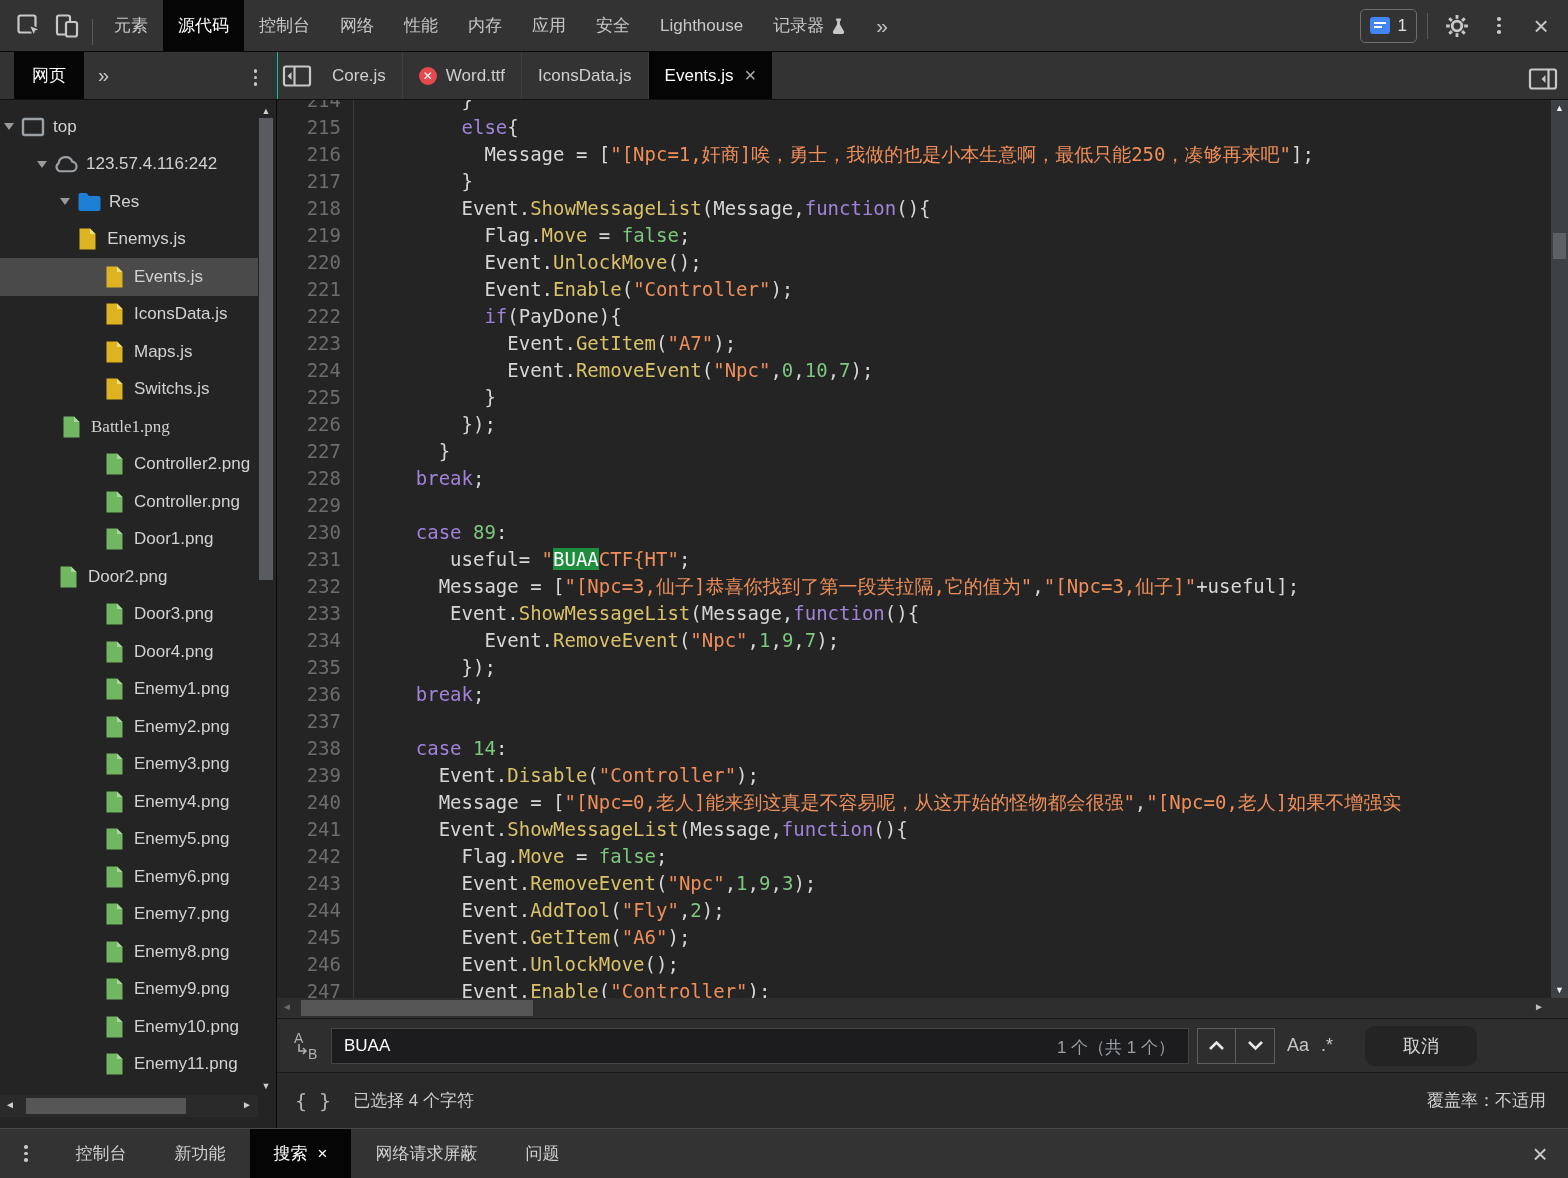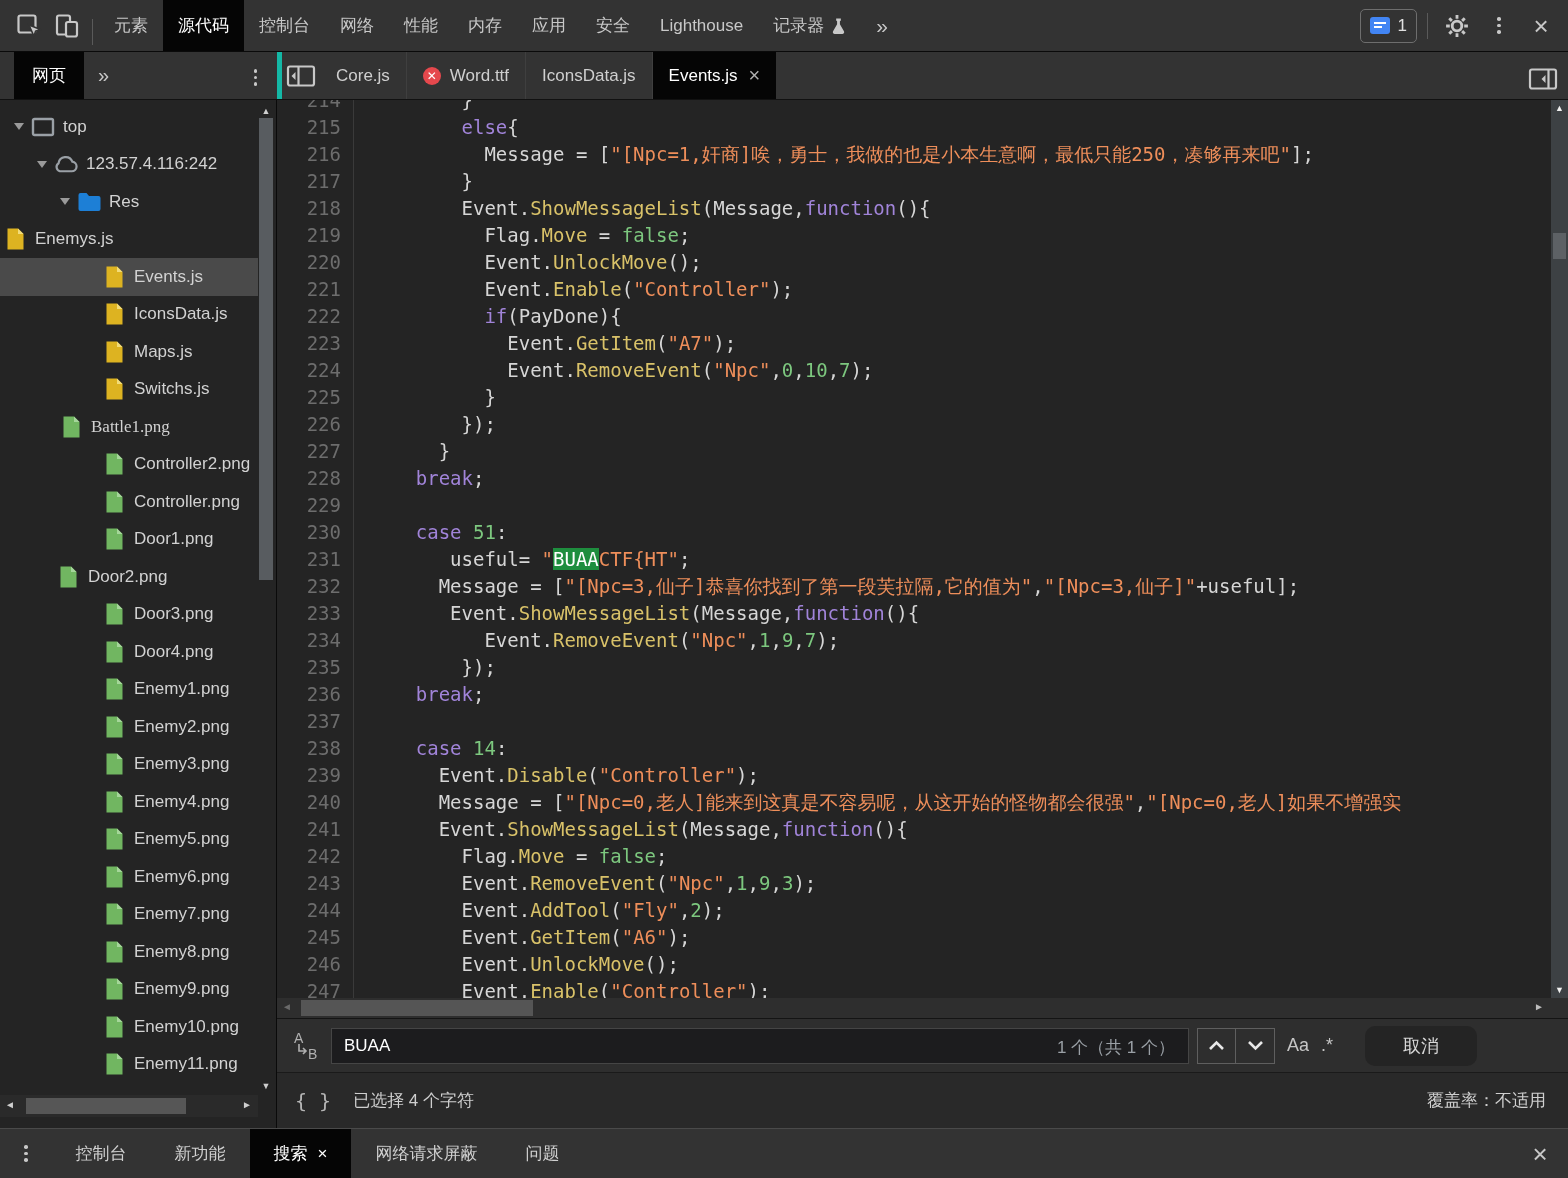--- a/index.html
+++ b/index.html
@@ -28,21 +28,21 @@
   .dots-v{display:flex;flex-direction:column;gap:3px;align-items:center;}
   .dots-v i{width:3.5px;height:3.5px;border-radius:50%;background:#c8c8c8;}
   .close-x{font-size:26px;color:#c8c8c8;line-height:1;}
   
   .second-row{position:absolute;left:0;top:52px;width:1568px;height:48px;background:#333333;
     border-bottom:1px solid #111;display:flex;}
   .sidebar-header{width:277px;flex:0 0 277px;display:flex;align-items:stretch;position:relative;}
   .pane-tab{display:flex;align-items:center;padding:0 18px;background:#050505;color:#fff;margin-left:14px;}
   .chev-more{display:flex;align-items:center;color:#c8c8c8;font-size:20px;padding:0 14px;}
   .sidebar-header .dots-v{position:absolute;right:20px;top:17px;}
-  .tabstrip{flex:1;display:flex;align-items:stretch;border-left:5px solid #14b8a6;position:relative;}
+  .tabstrip{flex:1;display:flex;align-items:stretch;border-left:1px solid #14b8a6;position:relative;}
   .file-tab{display:flex;align-items:center;gap:9px;padding:0 16px;color:#cfcfcf;border-right:1px solid #3f3f3f;white-space:nowrap;}
   .file-tab.active{background:#050505;color:#fff;border-right:none;}
   .file-tab .tab-x{color:#b0b0b0;font-size:20px;margin-left:2px;}
   .err-badge{width:18px;height:18px;border-radius:50%;background:var(--error-red);color:#fff;
     display:flex;align-items:center;justify-content:center;font-size:12px;font-weight:bold;}
   .strip-end{position:absolute;right:6px;top:9px;}
   
   .body-row{position:absolute;left:0;top:100px;width:1568px;height:1028px;display:flex;}
   .sidebar{width:277px;flex:0 0 277px;position:relative;background:#242424;border-right:1px solid #0a0a0a;overflow:hidden;}
   .tree{position:absolute;left:0;top:8px;width:258px;height:987px;overflow:hidden;}
@@ -231,21 +231,21 @@
           <path d="M17.5 9 L13.5 13 L17.5 17 Z" fill="#c8c8c8"></path>
         </svg>
       </div>
     </div>
   </div>
 
   <div class="body-row">
 
     <div class="sidebar">
       <div class="tree" id="tree">
-          <div class="tree-row" style="padding-left: 10px;">
+          <div class="tree-row" style="">
             <span class="tw">
               <i class="tri-down"></i>
             </span>
             <span class="tree-ic">
               <svg width="24" height="20" viewBox="0 0 24 20">
                 <rect x="2" y="2" width="20" height="16" rx="1.5" fill="none" stroke="#9aa0a6" stroke-width="2.4"></rect>
               </svg>
             </span>
             <span>top</span>
           </div>
@@ -264,21 +264,21 @@
             <span class="tw">
               <i class="tri-down"></i>
             </span>
             <span class="tree-ic">
               <svg width="25" height="20" viewBox="0 0 25 20">
                 <path d="M1.5 3a2 2 0 0 1 2-2h6l2.5 3h9.5a2 2 0 0 1 2 2v11a2 2 0 0 1-2 2h-18a2 2 0 0 1-2-2z" fill="#1d7fd6"></path>
               </svg>
             </span>
             <span>Res</span>
           </div>
-          <div class="tree-row" style="">
+          <div class="tree-row" style=" justify-content: center;">
             <span class="tree-ic">
               <svg width="19" height="24" viewBox="0 0 19 24">
                 <path d="M1.5 1.5h10.5l5.5 5.5v15.5H1.5z" fill="#ddb321"></path>
                 <path d="M12 1.5l5.5 5.5H12z" fill="#f2dc7a"></path>
               </svg>
             </span>
             <span>Enemys.js</span>
           </div>
           <div class="tree-row selected" style="padding-left: 99px;">
             <span class="tree-ic">
@@ -503,21 +503,21 @@
             <div class="code-line"><span class="gutter">220</span><span class="line-content"><span class="tk-p">          Event.</span><span class="tk-f">UnlockMove</span><span class="tk-p">();</span></span></div>
             <div class="code-line"><span class="gutter">221</span><span class="line-content"><span class="tk-p">          Event.</span><span class="tk-f">Enable</span><span class="tk-p">(</span><span class="tk-s">"Controller"</span><span class="tk-p">);</span></span></div>
             <div class="code-line"><span class="gutter">222</span><span class="line-content"><span class="tk-p">          </span><span class="tk-k">if</span><span class="tk-p">(PayDone){</span></span></div>
             <div class="code-line"><span class="gutter">223</span><span class="line-content"><span class="tk-p">            Event.</span><span class="tk-f">GetItem</span><span class="tk-p">(</span><span class="tk-s">"A7"</span><span class="tk-p">);</span></span></div>
             <div class="code-line"><span class="gutter">224</span><span class="line-content"><span class="tk-p">            Event.</span><span class="tk-f">RemoveEvent</span><span class="tk-p">(</span><span class="tk-s">"Npc"</span><span class="tk-p">,</span><span class="tk-n">0</span><span class="tk-p">,</span><span class="tk-n">10</span><span class="tk-p">,</span><span class="tk-n">7</span><span class="tk-p">);</span></span></div>
             <div class="code-line"><span class="gutter">225</span><span class="line-content"><span class="tk-p">          }</span></span></div>
             <div class="code-line"><span class="gutter">226</span><span class="line-content"><span class="tk-p">        });</span></span></div>
             <div class="code-line"><span class="gutter">227</span><span class="line-content"><span class="tk-p">      }</span></span></div>
             <div class="code-line"><span class="gutter">228</span><span class="line-content"><span class="tk-p">    </span><span class="tk-k">break</span><span class="tk-p">;</span></span></div>
             <div class="code-line"><span class="gutter">229</span><span class="line-content"></span></div>
-            <div class="code-line"><span class="gutter">230</span><span class="line-content"><span class="tk-p">    </span><span class="tk-k">case</span><span class="tk-p"> </span><span class="tk-n">51</span><span class="tk-p">:</span></span></div>
+            <div class="code-line"><span class="gutter">230</span><span class="line-content"><span class="tk-p">    </span><span class="tk-k">case</span><span class="tk-p"> </span><span class="tk-n">89</span><span class="tk-p">:</span></span></div>
             <div class="code-line"><span class="gutter">231</span><span class="line-content"><span class="tk-p">       useful= </span><span class="tk-s">"</span><span class="tk-hl">BUAA</span><span class="tk-s">CTF{HT"</span><span class="tk-p">;</span></span></div>
             <div class="code-line"><span class="gutter">232</span><span class="line-content"><span class="tk-p">      Message = [</span><span class="tk-s">"[Npc=3,仙子]恭喜你找到了第一段芙拉隔,它的值为"</span><span class="tk-p">,</span><span class="tk-s">"[Npc=3,仙子]"</span><span class="tk-p">+useful];</span></span></div>
             <div class="code-line"><span class="gutter">233</span><span class="line-content"><span class="tk-p">       Event.</span><span class="tk-f">ShowMessageList</span><span class="tk-p">(Message,</span><span class="tk-k">function</span><span class="tk-p">(){</span></span></div>
             <div class="code-line"><span class="gutter">234</span><span class="line-content"><span class="tk-p">          Event.</span><span class="tk-f">RemoveEvent</span><span class="tk-p">(</span><span class="tk-s">"Npc"</span><span class="tk-p">,</span><span class="tk-n">1</span><span class="tk-p">,</span><span class="tk-n">9</span><span class="tk-p">,</span><span class="tk-n">7</span><span class="tk-p">);</span></span></div>
             <div class="code-line"><span class="gutter">235</span><span class="line-content"><span class="tk-p">        });</span></span></div>
             <div class="code-line"><span class="gutter">236</span><span class="line-content"><span class="tk-p">    </span><span class="tk-k">break</span><span class="tk-p">;</span></span></div>
             <div class="code-line"><span class="gutter">237</span><span class="line-content"></span></div>
             <div class="code-line"><span class="gutter">238</span><span class="line-content"><span class="tk-p">    </span><span class="tk-k">case</span><span class="tk-p"> </span><span class="tk-n">14</span><span class="tk-p">:</span></span></div>
             <div class="code-line"><span class="gutter">239</span><span class="line-content"><span class="tk-p">      Event.</span><span class="tk-f">Disable</span><span class="tk-p">(</span><span class="tk-s">"Controller"</span><span class="tk-p">);</span></span></div>
             <div class="code-line"><span class="gutter">240</span><span class="line-content"><span class="tk-p">      Message = [</span><span class="tk-s">"[Npc=0,老人]能来到这真是不容易呢，从这开始的怪物都会很强"</span><span class="tk-p">,</span><span class="tk-s">"[Npc=0,老人]如果不增强实</span></span></div>

